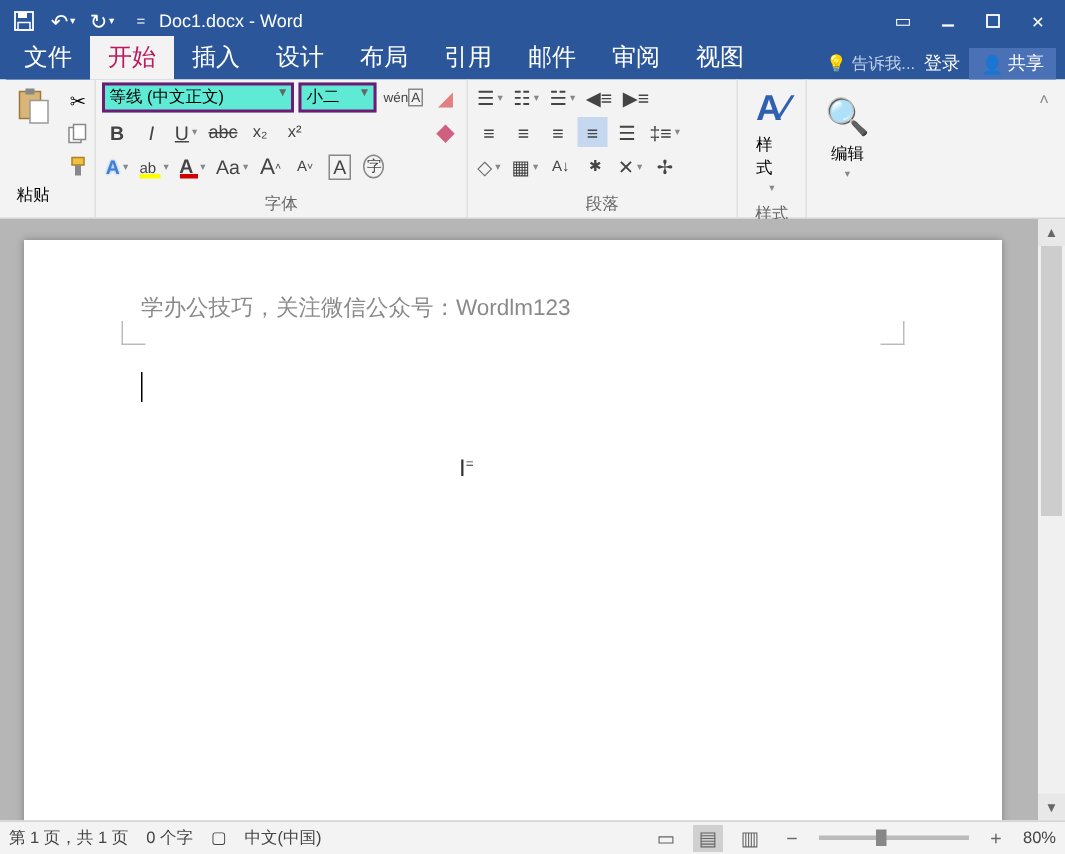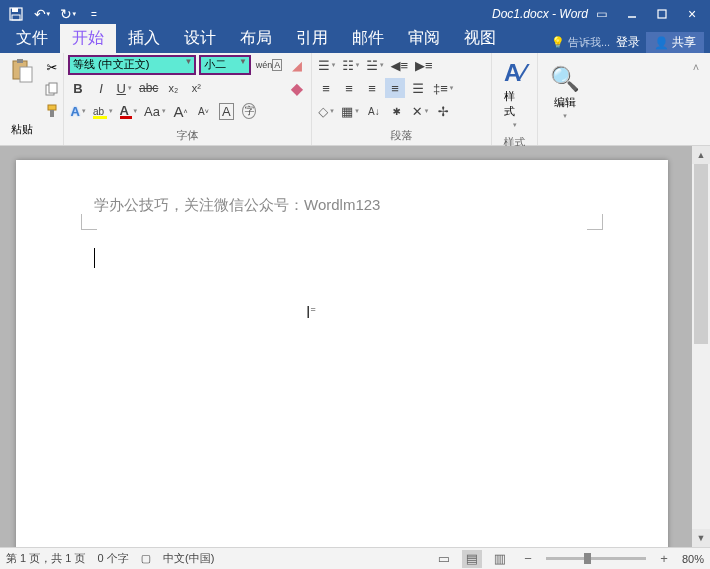--- a/index.html
+++ b/index.html
@@ -2,28 +2,28 @@
 <html><head>
 <meta charset="utf-8">
 <style>
 * { box-sizing: border-box; margin: 0; padding: 0; font-family: "Microsoft YaHei", "Segoe UI", sans-serif; }
 body { width: 710px; height: 569px; background: #e6e6e6; overflow: hidden; font-size: 12px; }
 
 
 .titlebar { height: 28px; background: #2b579a; color: #fff; display: flex; align-items: center; padding: 0 4px; }
 .qat { display: flex; align-items: center; gap: 2px; }
 .qat-btn { width: 24px; height: 24px; display: flex; align-items: center; justify-content: center; color: #fff; font-size: 14px; }
-.title-center { flex: 1; text-align: right; font-size: 12px; font-style: italic; }
+.title-center { flex: 1; text-align: left; font-size: 12px; }
 .win-controls { display: flex; gap: 2px; }
 .win-btn { width: 28px; height: 24px; display: flex; align-items: center; justify-content: center; color: #fff; font-size: 12px; }
 
 
 .tabs { height: 25px; background: #2b579a; display: flex; align-items: flex-end; padding-left: 4px; }
 .tab { padding: 4px 12px; color: #fff; font-size: 16px; cursor: pointer; }
-.tab.active { background: #f3f3f3; color: #8b5cf6; }
+.tab.active { background: #f3f3f3; color: #be185d; }
 .tab.file { background: #2b579a; color: #fff; }
 .tabs-right { display: flex; align-items: center; margin-left: auto; padding-right: 6px; gap: 6px; color: #c0d0e8; }
 .tell-me { font-size: 11px; display: flex; align-items: center; gap: 3px; }
 .share-btn { background: #4a70b5; color: #fff; padding: 2px 8px; font-size: 12px; display: flex; align-items: center; gap: 3px; }
 
 
 .ribbon { height: 93px; background: #f3f3f3; border-bottom: 1px solid #d4d4d4; display: flex; }
 .group { border-right: 1px solid #e0e0e0; display: flex; flex-direction: column; padding: 2px 4px 0 4px; }
 .group-body { flex: 1; display: flex; }
 .group-label { text-align: center; font-size: 11px; color: #666; padding: 2px 0; position: relative; }

